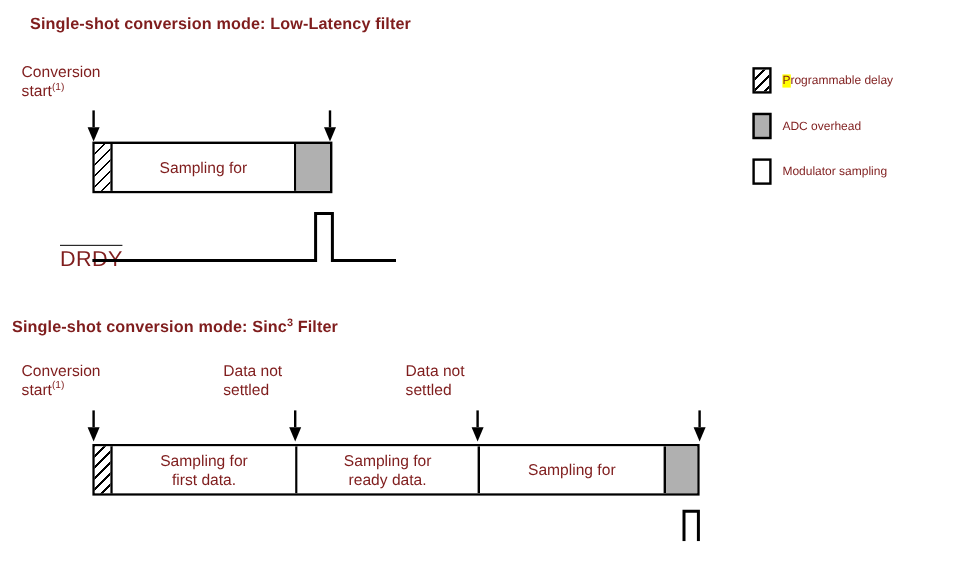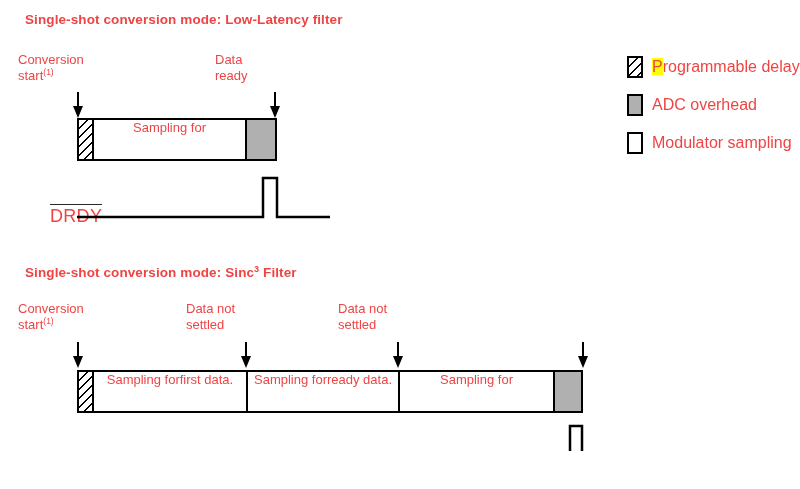--- a/index.html
+++ b/index.html
@@ -1,63 +1,59 @@
 <!DOCTYPE html>
 <html><head>
 <meta charset="utf-8">
 <style>
   html,body { margin:0; padding:0; background:#fff; }
   .canvas {
     position:relative; width:800px; height:451px; background:#ffffff;
-    font-family:"Liberation Sans", sans-serif; color:#ef4444; overflow:hidden;
+    font-family:"Liberation Sans", sans-serif; color:#7f1d1d; overflow:hidden;
   }
   .sec-title { position:absolute; font-weight:bold; font-size:13.5px; white-space:nowrap; letter-spacing:0.1px; }
   .sec-title sup { font-size:9px; line-height:0; }
   .ann { position:absolute; text-align:left; font-size:13px; line-height:15.5px; white-space:nowrap; }
   sup.fn { font-size:8.5px; line-height:0; vertical-align:super; }
   .arrow { position:absolute; width:0; }
   .arrow .shaft { position:absolute; left:-0.75px; top:0; width:1.5px; height:14px; background:#000; }
   .arrow .head  { position:absolute; left:-5px; top:14px; width:0; height:0;
                   border-left:5px solid transparent; border-right:5px solid transparent;
                   border-top:12px solid #000; }
   .bar { position:absolute; box-sizing:border-box; border:2px solid #000; background:#fff; display:flex; }
   .seg { box-sizing:border-box; height:100%; }
   .seg-hatch { border-right:2px solid #000;
     background:repeating-linear-gradient(135deg,#ffffff 0px,#ffffff 5px,#000000 5px,#000000 6.5px); }
-  .seg-sampling { border-right:2px solid #000; display:flex; flex-direction:row;
+  .seg-sampling { border-right:2px solid #000; display:flex; flex-direction:column;
     justify-content:center; text-align:center; font-size:13px; line-height:16px; background:#fff; }
   .seg-gray { background:#b0b0b0; flex:1; }
   .drdy { position:absolute; font-size:18px;margin-top:18px; }
   .drdy .ol { display:inline-block; border-top:1.5px solid #2a2a2a; padding-top:1px; letter-spacing:0.3px; }
   .wave { position:absolute; }
   .wave polyline { fill:none; stroke:#000; stroke-width:2.5; }
   .legend { position:absolute; left:627px; top:56px; }
   .lrow { display:flex; align-items:center; height:22px; margin-bottom:16px; }
   .swatch { box-sizing:border-box; width:16px; height:22px; border:2px solid #000; margin-right:9px; background:#fff; }
   .swatch.hatch { background:repeating-linear-gradient(135deg,#ffffff 0px,#ffffff 5px,#000000 5px,#000000 6.5px); }
   .swatch.gray { background:#b0b0b0; }
-  .ltxt { font-size:16px; white-space:nowrap; }
+  .ltxt { font-size:10px; white-space:nowrap; }
   .hl { background:#ffff00; }
 </style>
 </head>
 <body>
 
 <div class="canvas">
 
   <div class="sec-title" style="left:25px; top:12px;">Single-shot conversion mode: Low-Latency filter</div>
 
   <div class="ann" style="left:18px; top:52px; width:120px;">
     <div>Conversion</div>
     <div><span>start</span><sup class="fn">(1)</sup></div>
   </div>
 
-  <div class="ann" style="left:215px; top:52px; width:120px;">
-    <div>Data</div>
-    <div>ready</div>
-  </div>
 
   <div class="arrow" style="left:78px; top:92px;">
     <div class="shaft"></div>
     <div class="head"></div>
   </div>
   <div class="arrow" style="left:275px; top:92px;">
     <div class="shaft"></div>
     <div class="head"></div>
   </div>
 
@@ -85,21 +81,21 @@
     <div class="lrow">
       <div class="swatch gray"></div>
       <div class="ltxt">ADC overhead</div>
     </div>
     <div class="lrow">
       <div class="swatch"></div>
       <div class="ltxt">Modulator sampling</div>
     </div>
   </div>
 
-  <div class="sec-title" style="left:25px; top:265px;"><span>Single-shot conversion mode: Sinc</span><sup>3</sup><span> Filter</span></div>
+  <div class="sec-title" style="left:10px; top:265px;"><span>Single-shot conversion mode: Sinc</span><sup>3</sup><span> Filter</span></div>
 
   <div class="ann" style="left:18px; top:301px; width:120px;">
     <div>Conversion</div>
     <div><span>start</span><sup class="fn">(1)</sup></div>
   </div>
 
   <div class="ann" style="left:186px; top:301px; width:120px;">
     <div>Data not</div>
     <div>settled</div>
   </div>

